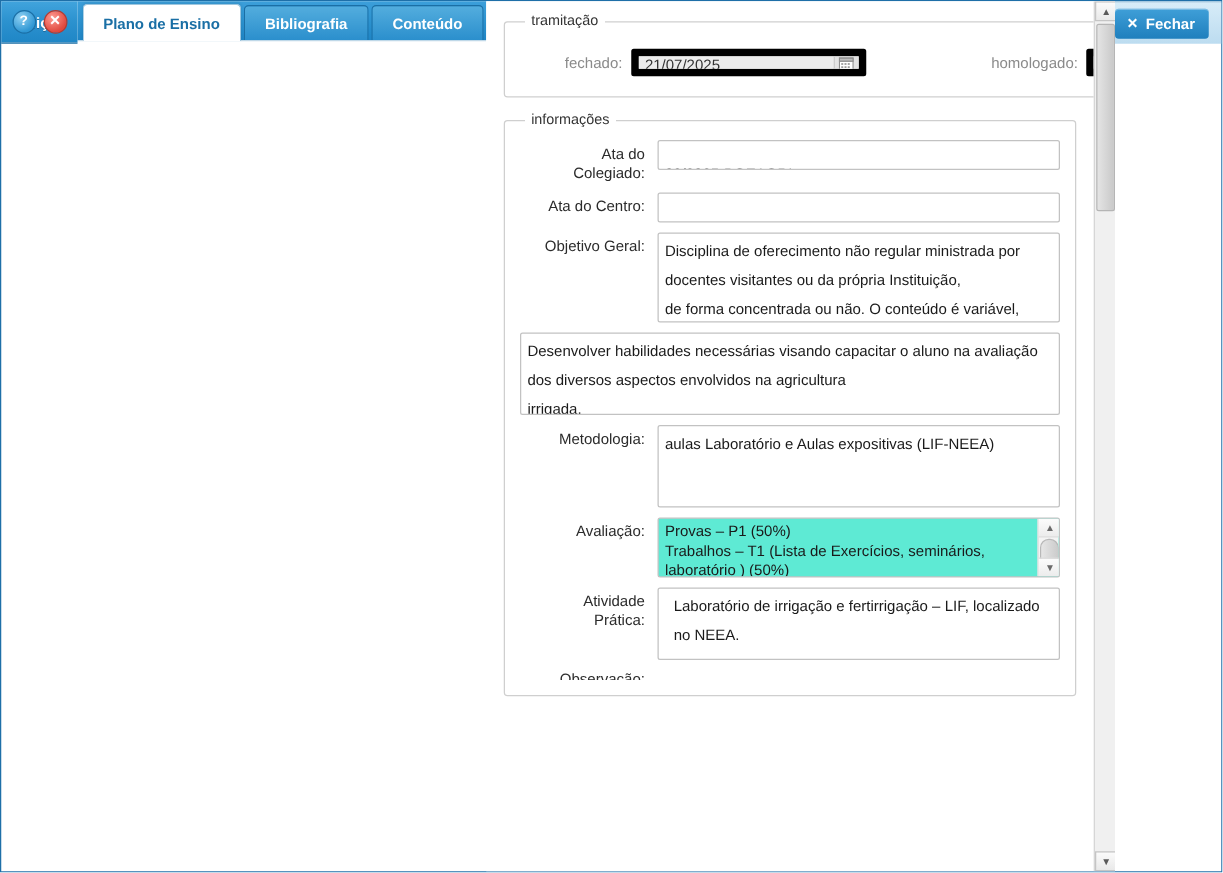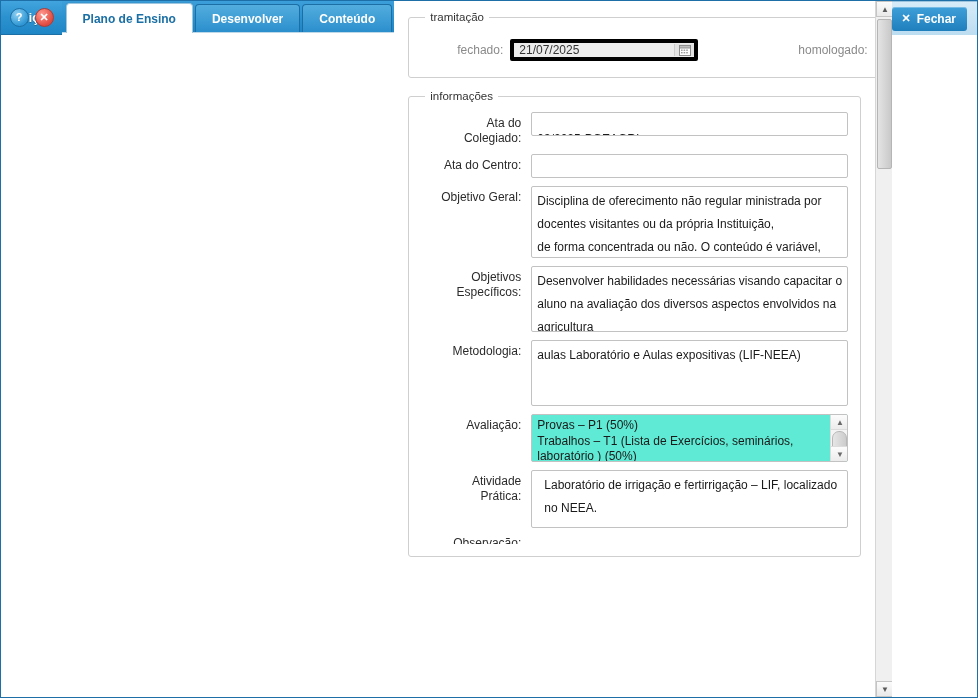--- a/index.html
+++ b/index.html
@@ -164,24 +164,24 @@
   }
   .tram-field { display: flex; align-items: center; gap: 7px; }
   .tram-label {
     color: #8a8a8a;
     font-size: 12px;
     text-align: right;
     white-space: nowrap;
   }
   .date-input {
     display: flex;
-    align-items: center;
+    align-items: flex-start;
     width: 188px;
     height: 22px;
-    border: 4px solid #000000;
+    border: 6px solid #000000;
     background: #ececec;
     border-radius: 2px;
     overflow: hidden;
   }
   .date-input .val {
     flex: 1 1 auto;
     display: flex; align-items: center;
     padding: 0 5px;
     font-size: 12px;
     color: #333333;
@@ -332,21 +332,21 @@
         <span>✕</span>
       </div>
     </div>
   </div>
 
   <div class="tabstrip">
     <div class="tab active">
       <span>Plano de Ensino</span>
     </div>
     <div class="tab">
-      <span>Desenvolver</span>
+      <span>Bibliografia</span>
     </div>
     <div class="tab">
       <span>Conteúdo</span>
     </div>
   </div>
 
   <div class="body-wrap">
     <div class="scroll-area">
 
       <fieldset class="group">
@@ -431,24 +431,20 @@
           </div>
           <div class="f-ctrl">
             <div class="txt h70">Disciplina de oferecimento não regular ministrada por docentes visitantes ou da própria Instituição,
 de forma concentrada ou não. O conteúdo é variável, abrangendo temas importantes para a formação global do
 discente, não abordados nas disciplinas regulares ofereciadas do PGEAGRI. A disciplina será apresentada ao
 Colegiado para apreciação e aprovação</div>
           </div>
         </div>
 
         <div class="form-row">
-          <div class="f-label">
-            <span class="l2">Objetivos</span>
-            <span class="l2">Específicos:</span>
-          </div>
           <div class="f-ctrl">
             <div class="txt h62">Desenvolver habilidades necessárias visando capacitar o aluno na avaliação dos diversos aspectos envolvidos na agricultura
 irrigada.</div>
           </div>
         </div>
 
         <div class="form-row">
           <div class="f-label">
             <span class="l2">Metodologia:</span>
           </div>

